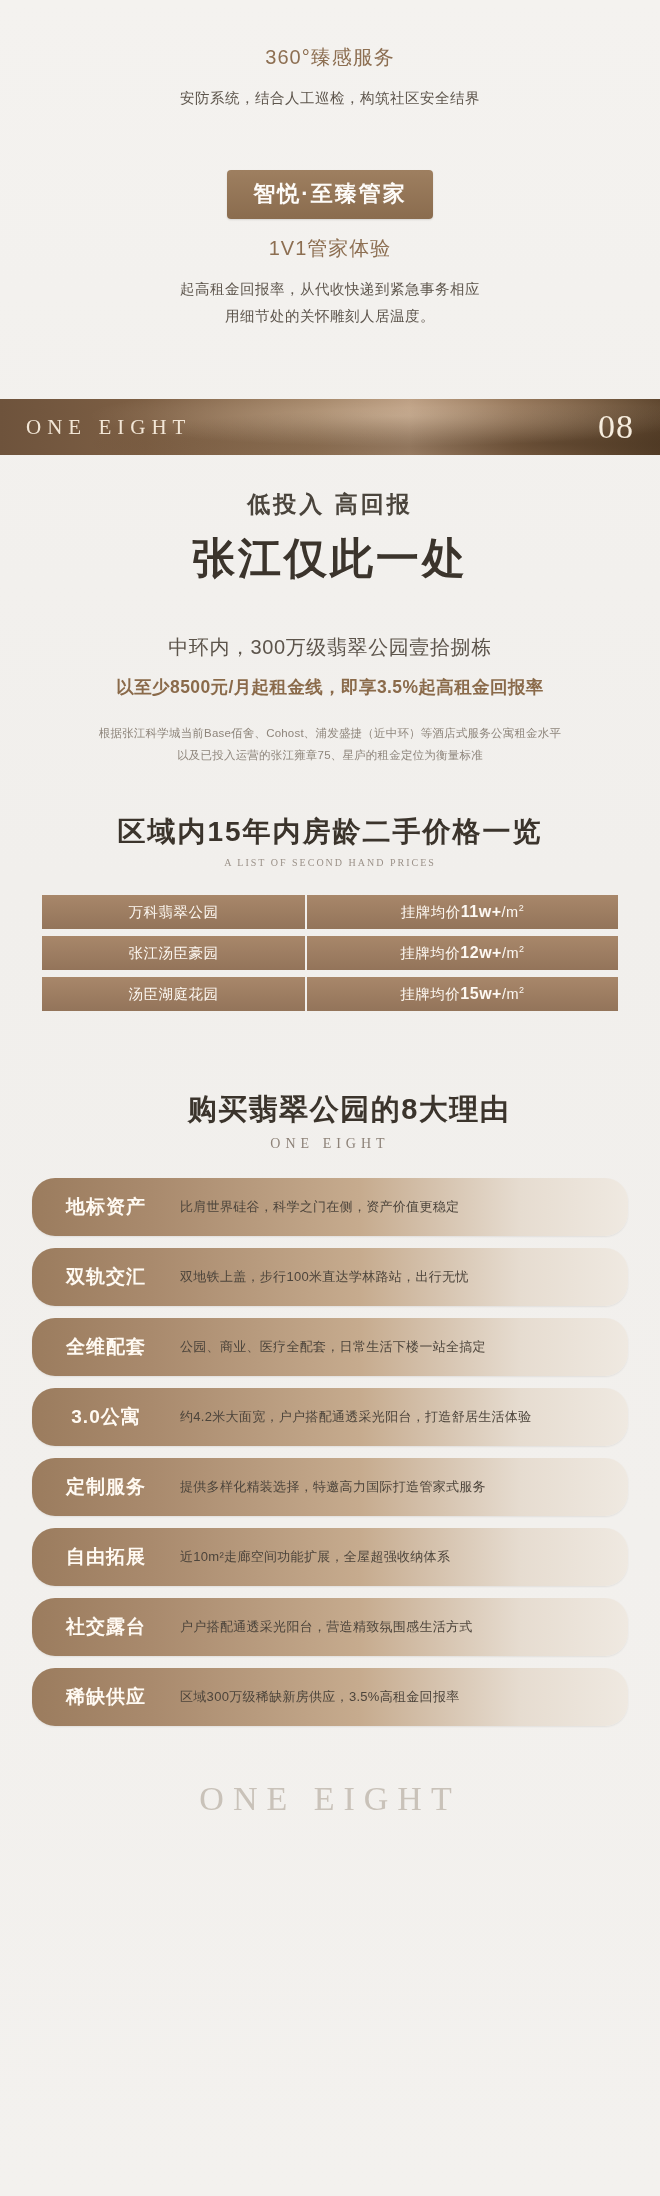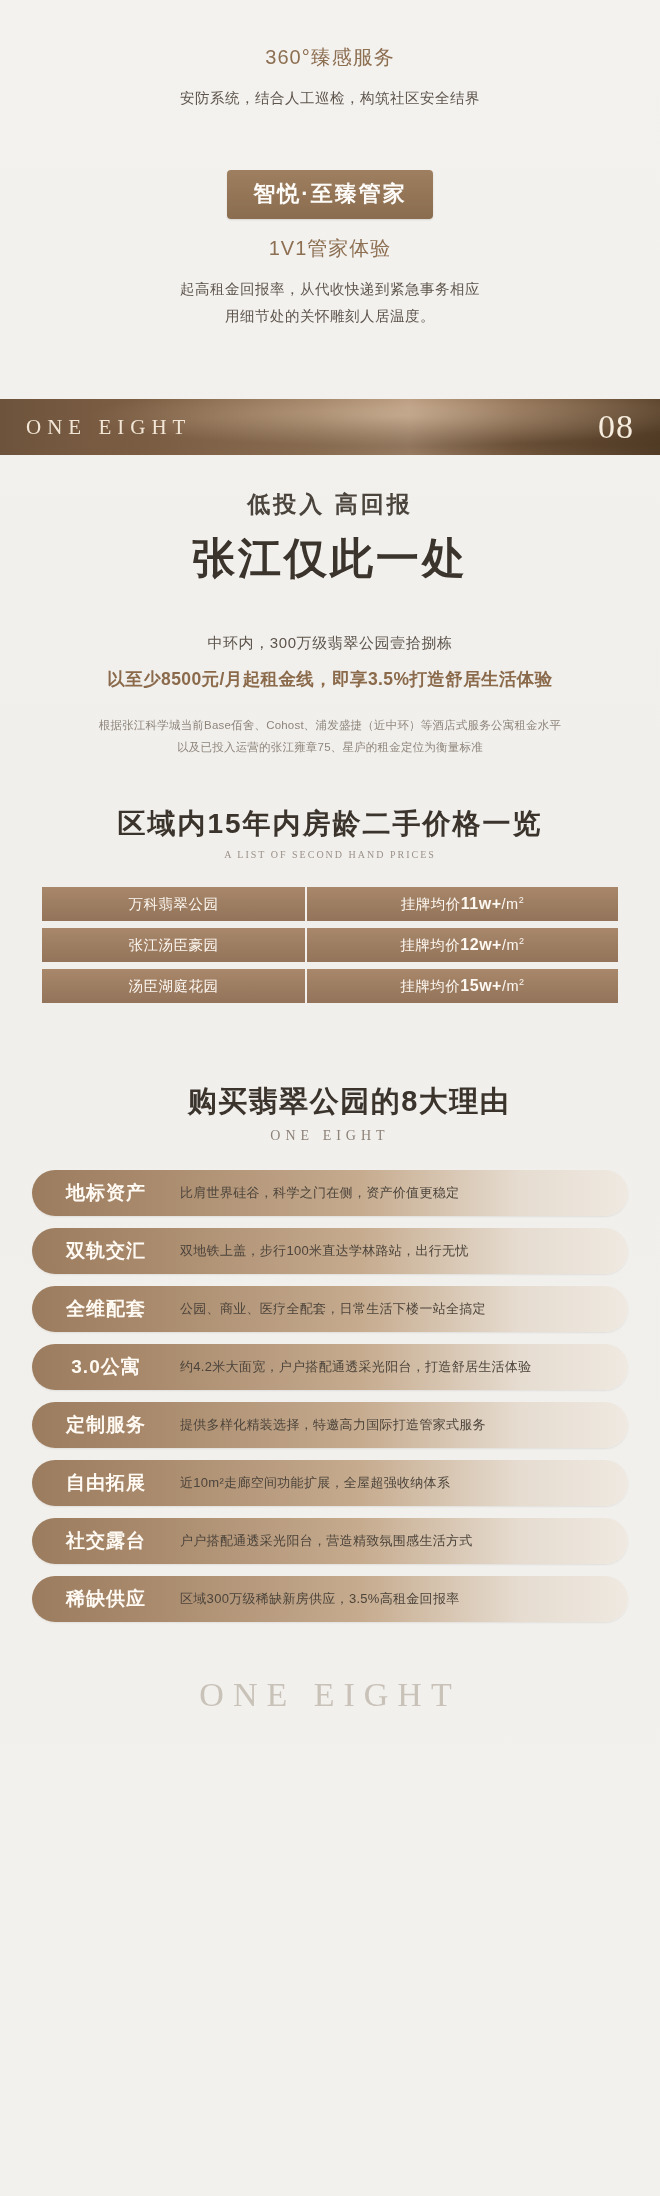--- a/index.html
+++ b/index.html
@@ -104,21 +104,21 @@
     font-size: 43px;
     font-weight: bold;
     color: #3b342c;
     letter-spacing: 3px;
     margin-top: 10px;
   }
 
   .lead-1 {
     text-align: center;
     margin-top: 46px;
-    font-size: 15px;
+    font-size: 20px;
     color: #5c544b;
     letter-spacing: 0.6px;
   }
   .lead-2 {
     text-align: center;
     margin-top: 14px;
     font-size: 17.5px;
     font-weight: bold;
     color: #8a6a4a;
     letter-spacing: 0.4px;
@@ -186,21 +186,21 @@
     font-size: 14px;
     color: #8d8278;
     letter-spacing: 5px;
   }
 
   .reason-list { margin-top: 26px; }
   .reason {
     position: relative;
     width: 596px;
     margin: 0 auto 12px;
-    height: 46px;
+    height: 58px;
     border-radius: 23px;
     background: linear-gradient(90deg, #9b7c5e 0%, #a98a6d 20%, #c6ab8e 55%, #e6dcd0 82%, #efe9e1 100%);
     display: flex;
     align-items: center;
     box-shadow: 0 1px 2px rgba(0,0,0,0.07);
   }
   .reason-tag {
     width: 148px;
     flex: 0 0 148px;
     text-align: center;
@@ -248,21 +248,21 @@
     <div class="banner-title">ONE EIGHT</div>
     <div class="banner-num">08</div>
   </div>
 
   <div class="headline-wrap">
     <div class="headline-small">低投入 高回报</div>
     <div class="headline-big">张江仅此一处</div>
   </div>
 
   <div class="lead-1">中环内，300万级翡翠公园壹拾捌栋</div>
-  <div class="lead-2">以至少8500元/月起租金线，即享3.5%打造舒居生活体验</div>
+  <div class="lead-2">以至少8500元/月起租金线，即享3.5%起高租金回报率</div>
   <div class="note">
     <div>根据张江科学城当前Base佰舍、Cohost、浦发盛捷（近中环）等酒店式服务公寓租金水平</div>
     <div>以及已投入运营的张江雍章75、星庐的租金定位为衡量标准</div>
   </div>
 
   <div class="sec-title">区域内15年内房龄二手价格一览</div>
   <div class="sec-title-en">A LIST OF SECOND HAND PRICES</div>
 
   <table class="table">
     <tbody>

